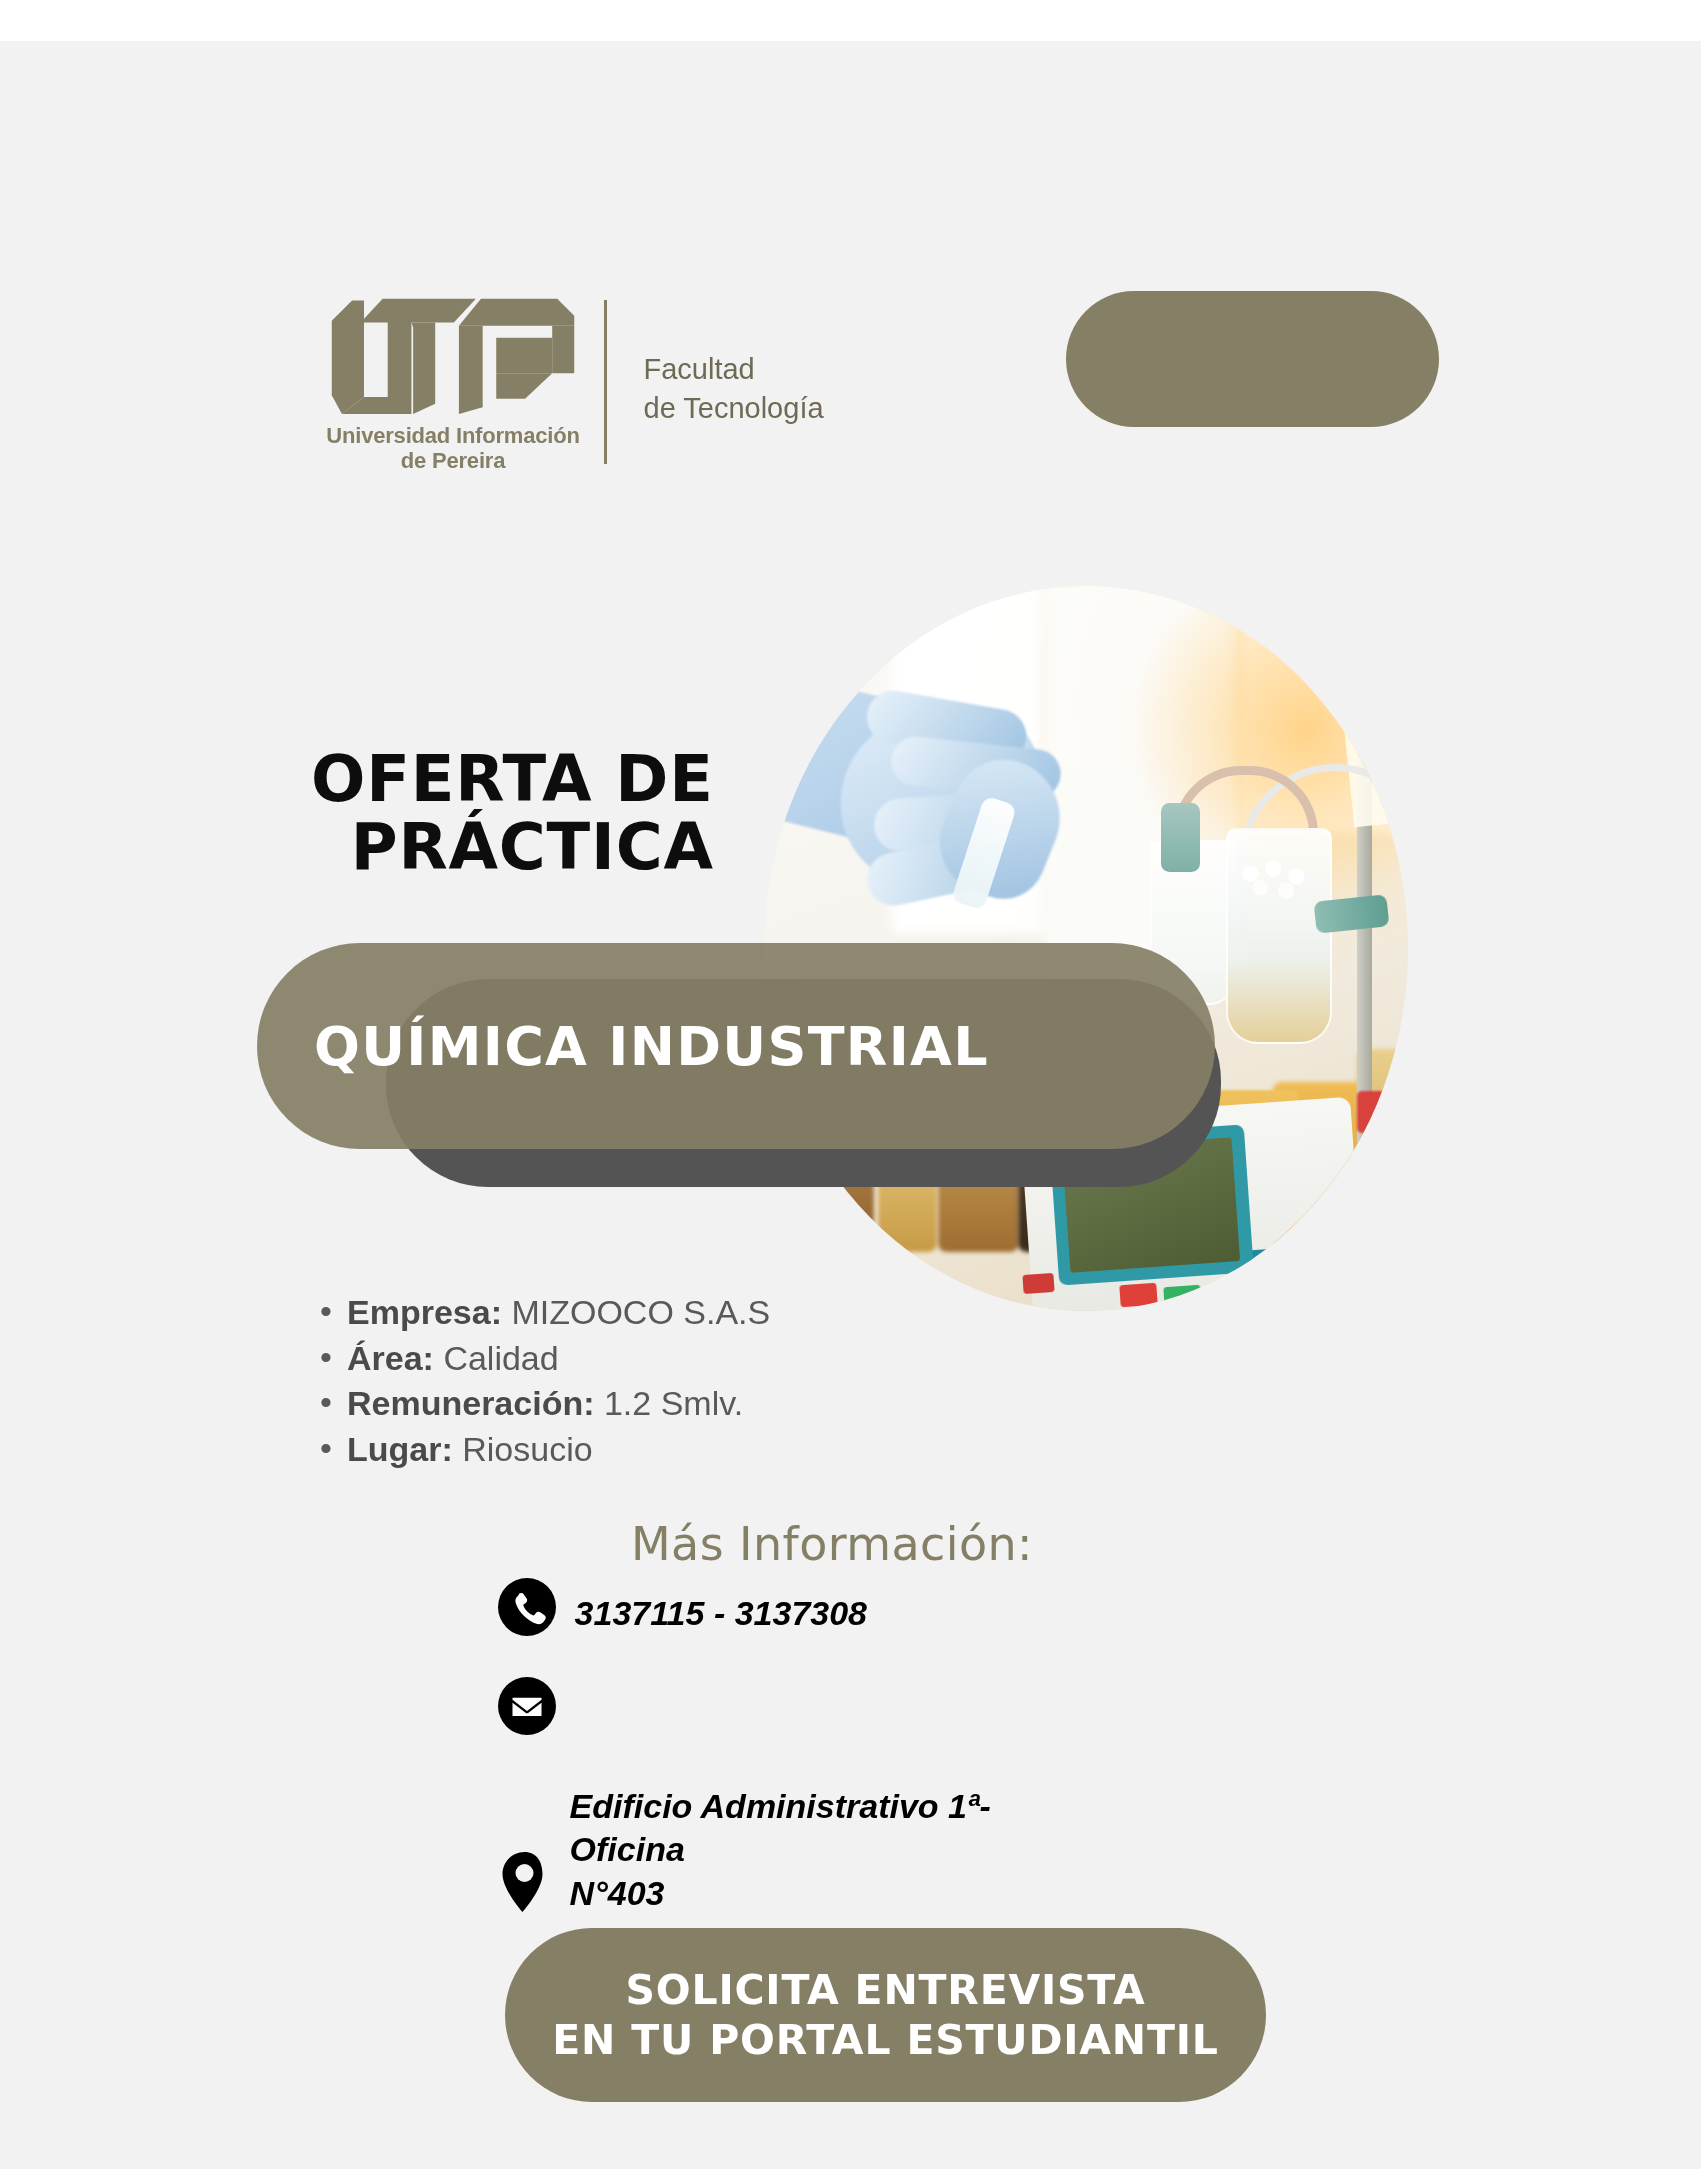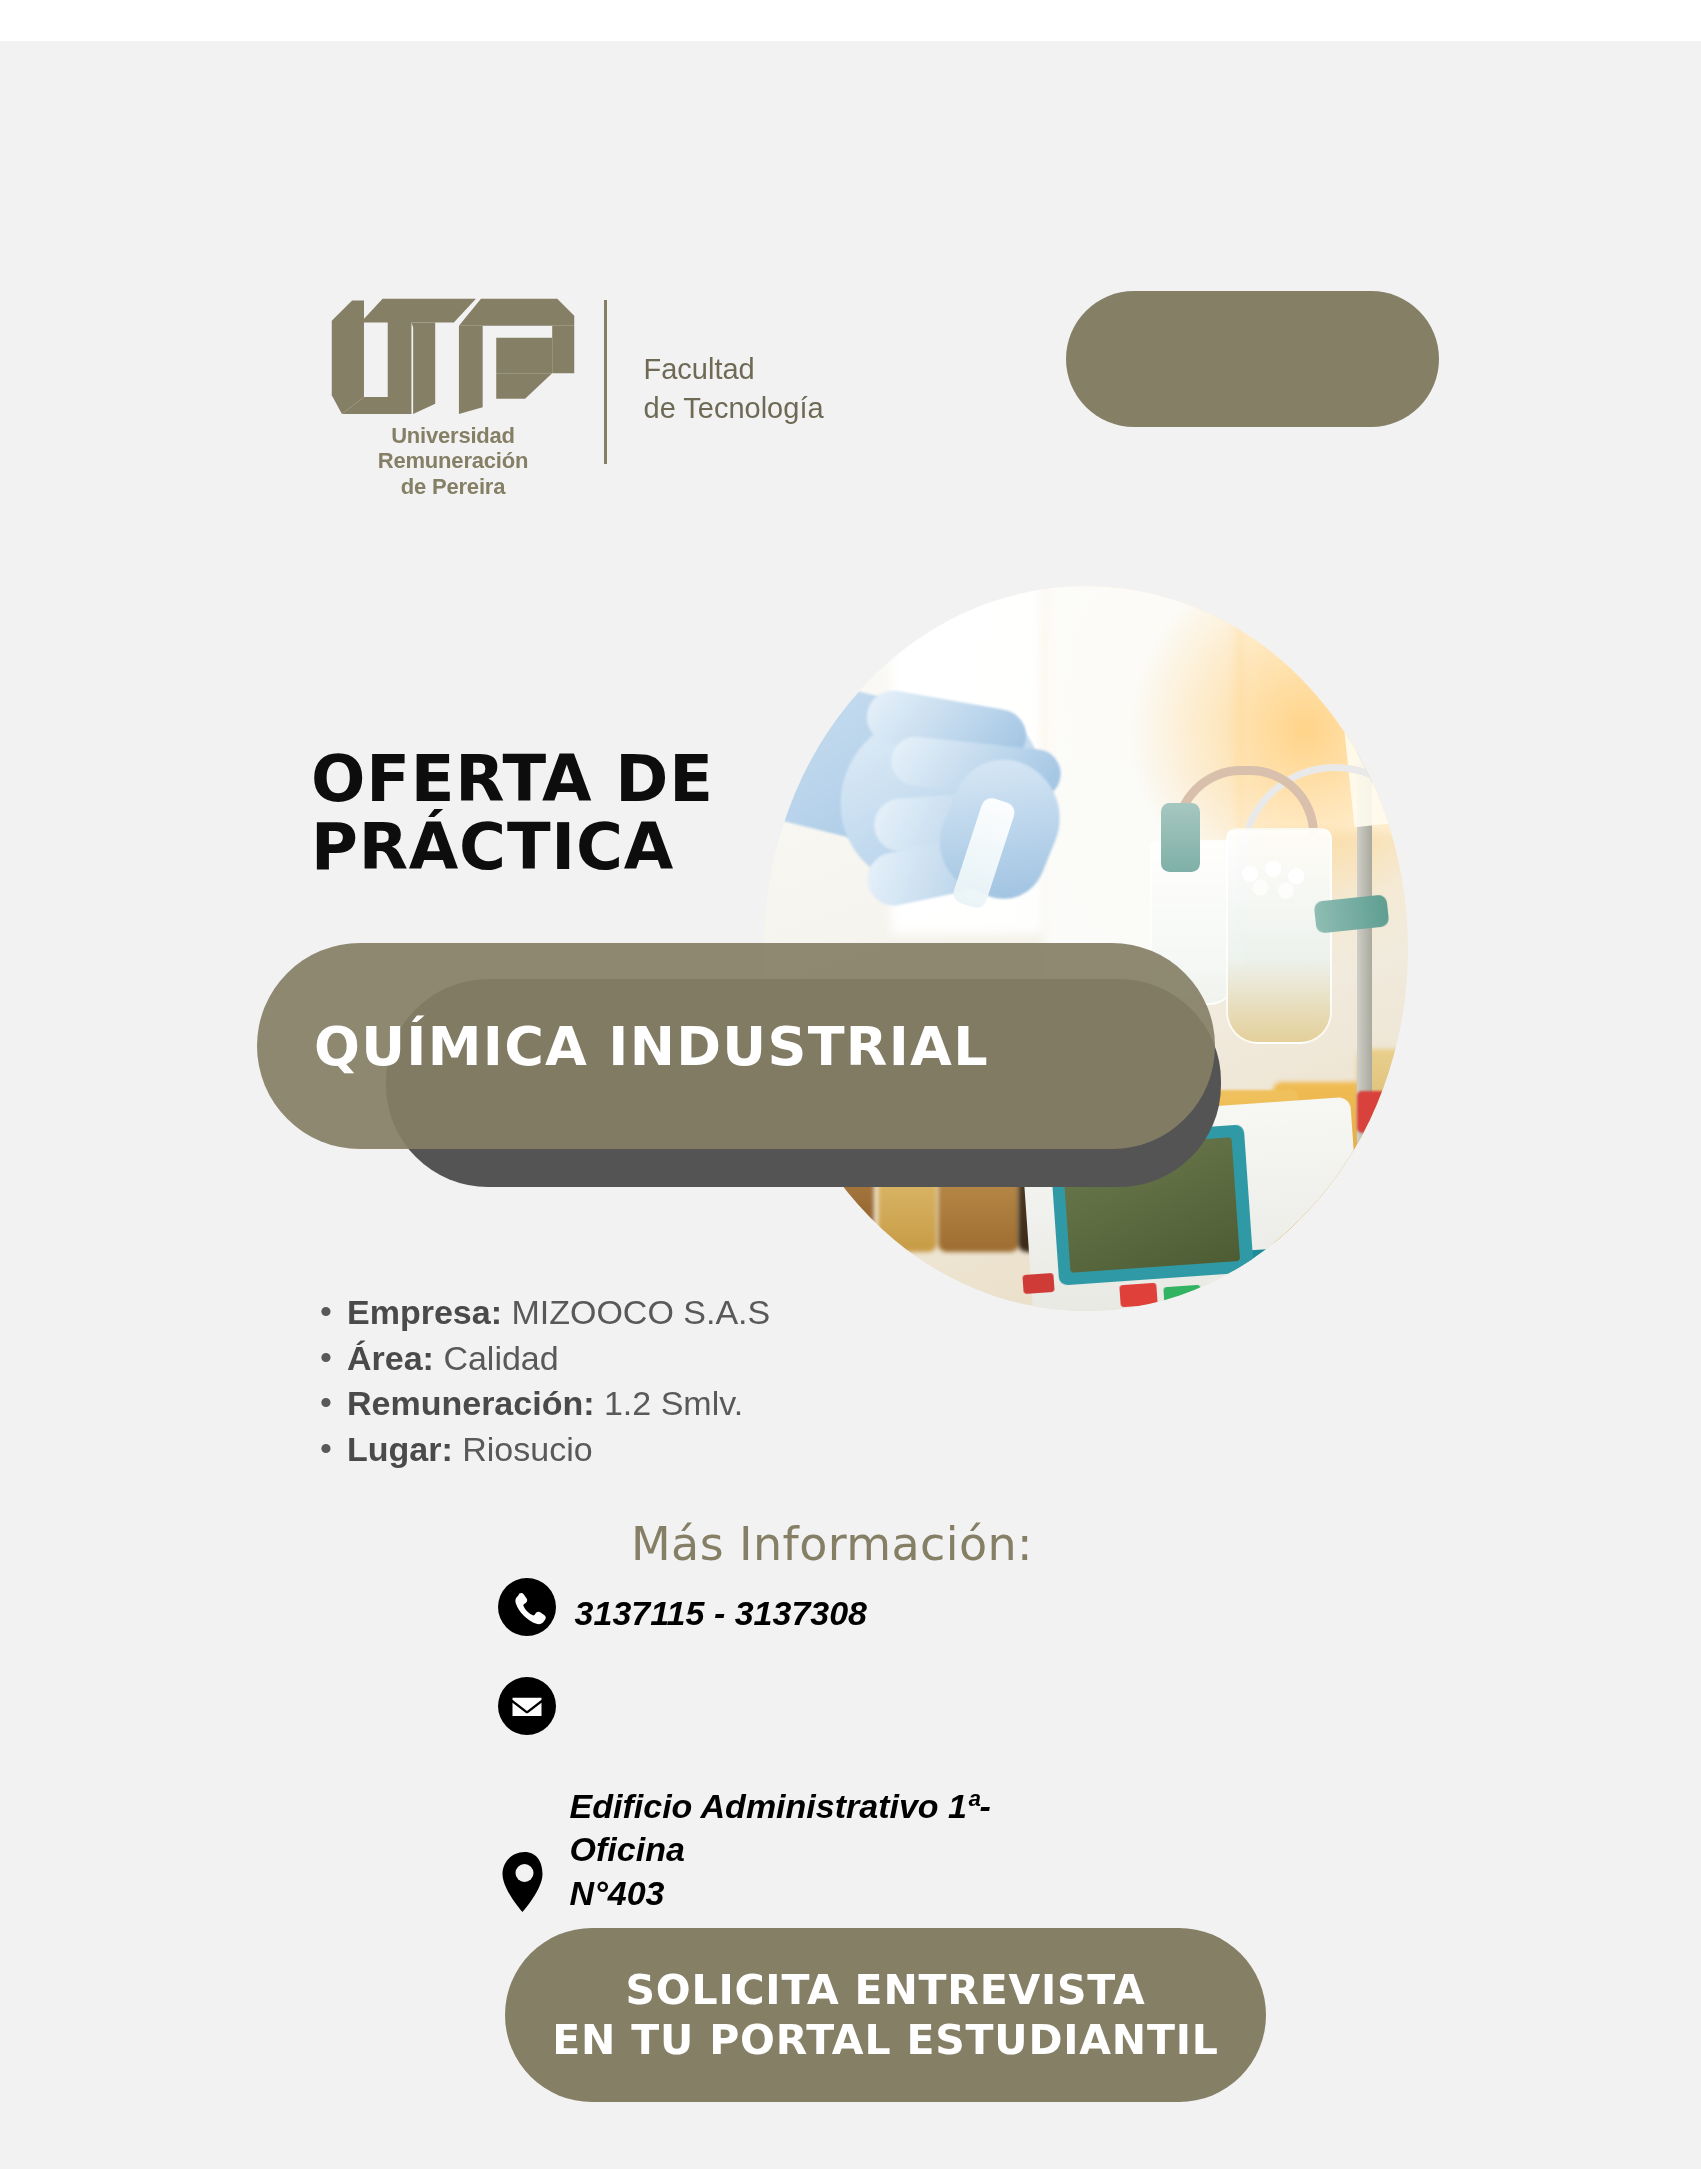--- a/index.html
+++ b/index.html
@@ -246,20 +246,21 @@
     position: absolute;
     left: 311px;
     top: 746px;
     color: #0d0d0d;
     font-family: "DejaVu Sans", sans-serif;
     font-weight: bold;
     font-size: 64px;
     line-height: 1.06;
     letter-spacing: 0.8px;
     z-index: 5;
+    text-align: right;
   }
 
   
   .banner-shadow {
     position: absolute;
     left: 386px;
     top: 979px;
     width: 835px;
     height: 208px;
     background: #545454;
@@ -407,21 +408,21 @@
           <polygon points="96,30 124,30 124,126 98,138 98,36"></polygon>
 
           <polygon points="178,2 268,2 288,22 288,34 152,34"></polygon>
           <polygon points="152,34 180,34 180,130 152,138"></polygon>
           <polygon points="196,48 262,48 262,90 196,90"></polygon>
           <polygon points="262,34 288,34 288,90 262,90"></polygon>
           <polygon points="196,90 262,90 230,120 196,120"></polygon>
         </g>
       </svg>
       <div class="utp-sub">
-        <div>Universidad Remuneración</div>
+        <div>Universidad Información</div>
         <div>de Pereira</div>
       </div>
     </div>
     <div class="logo-divider"></div>
     <div class="faculty">
       <div>Facultad</div>
       <div>de Tecnología</div>
     </div>
   </div>
 

